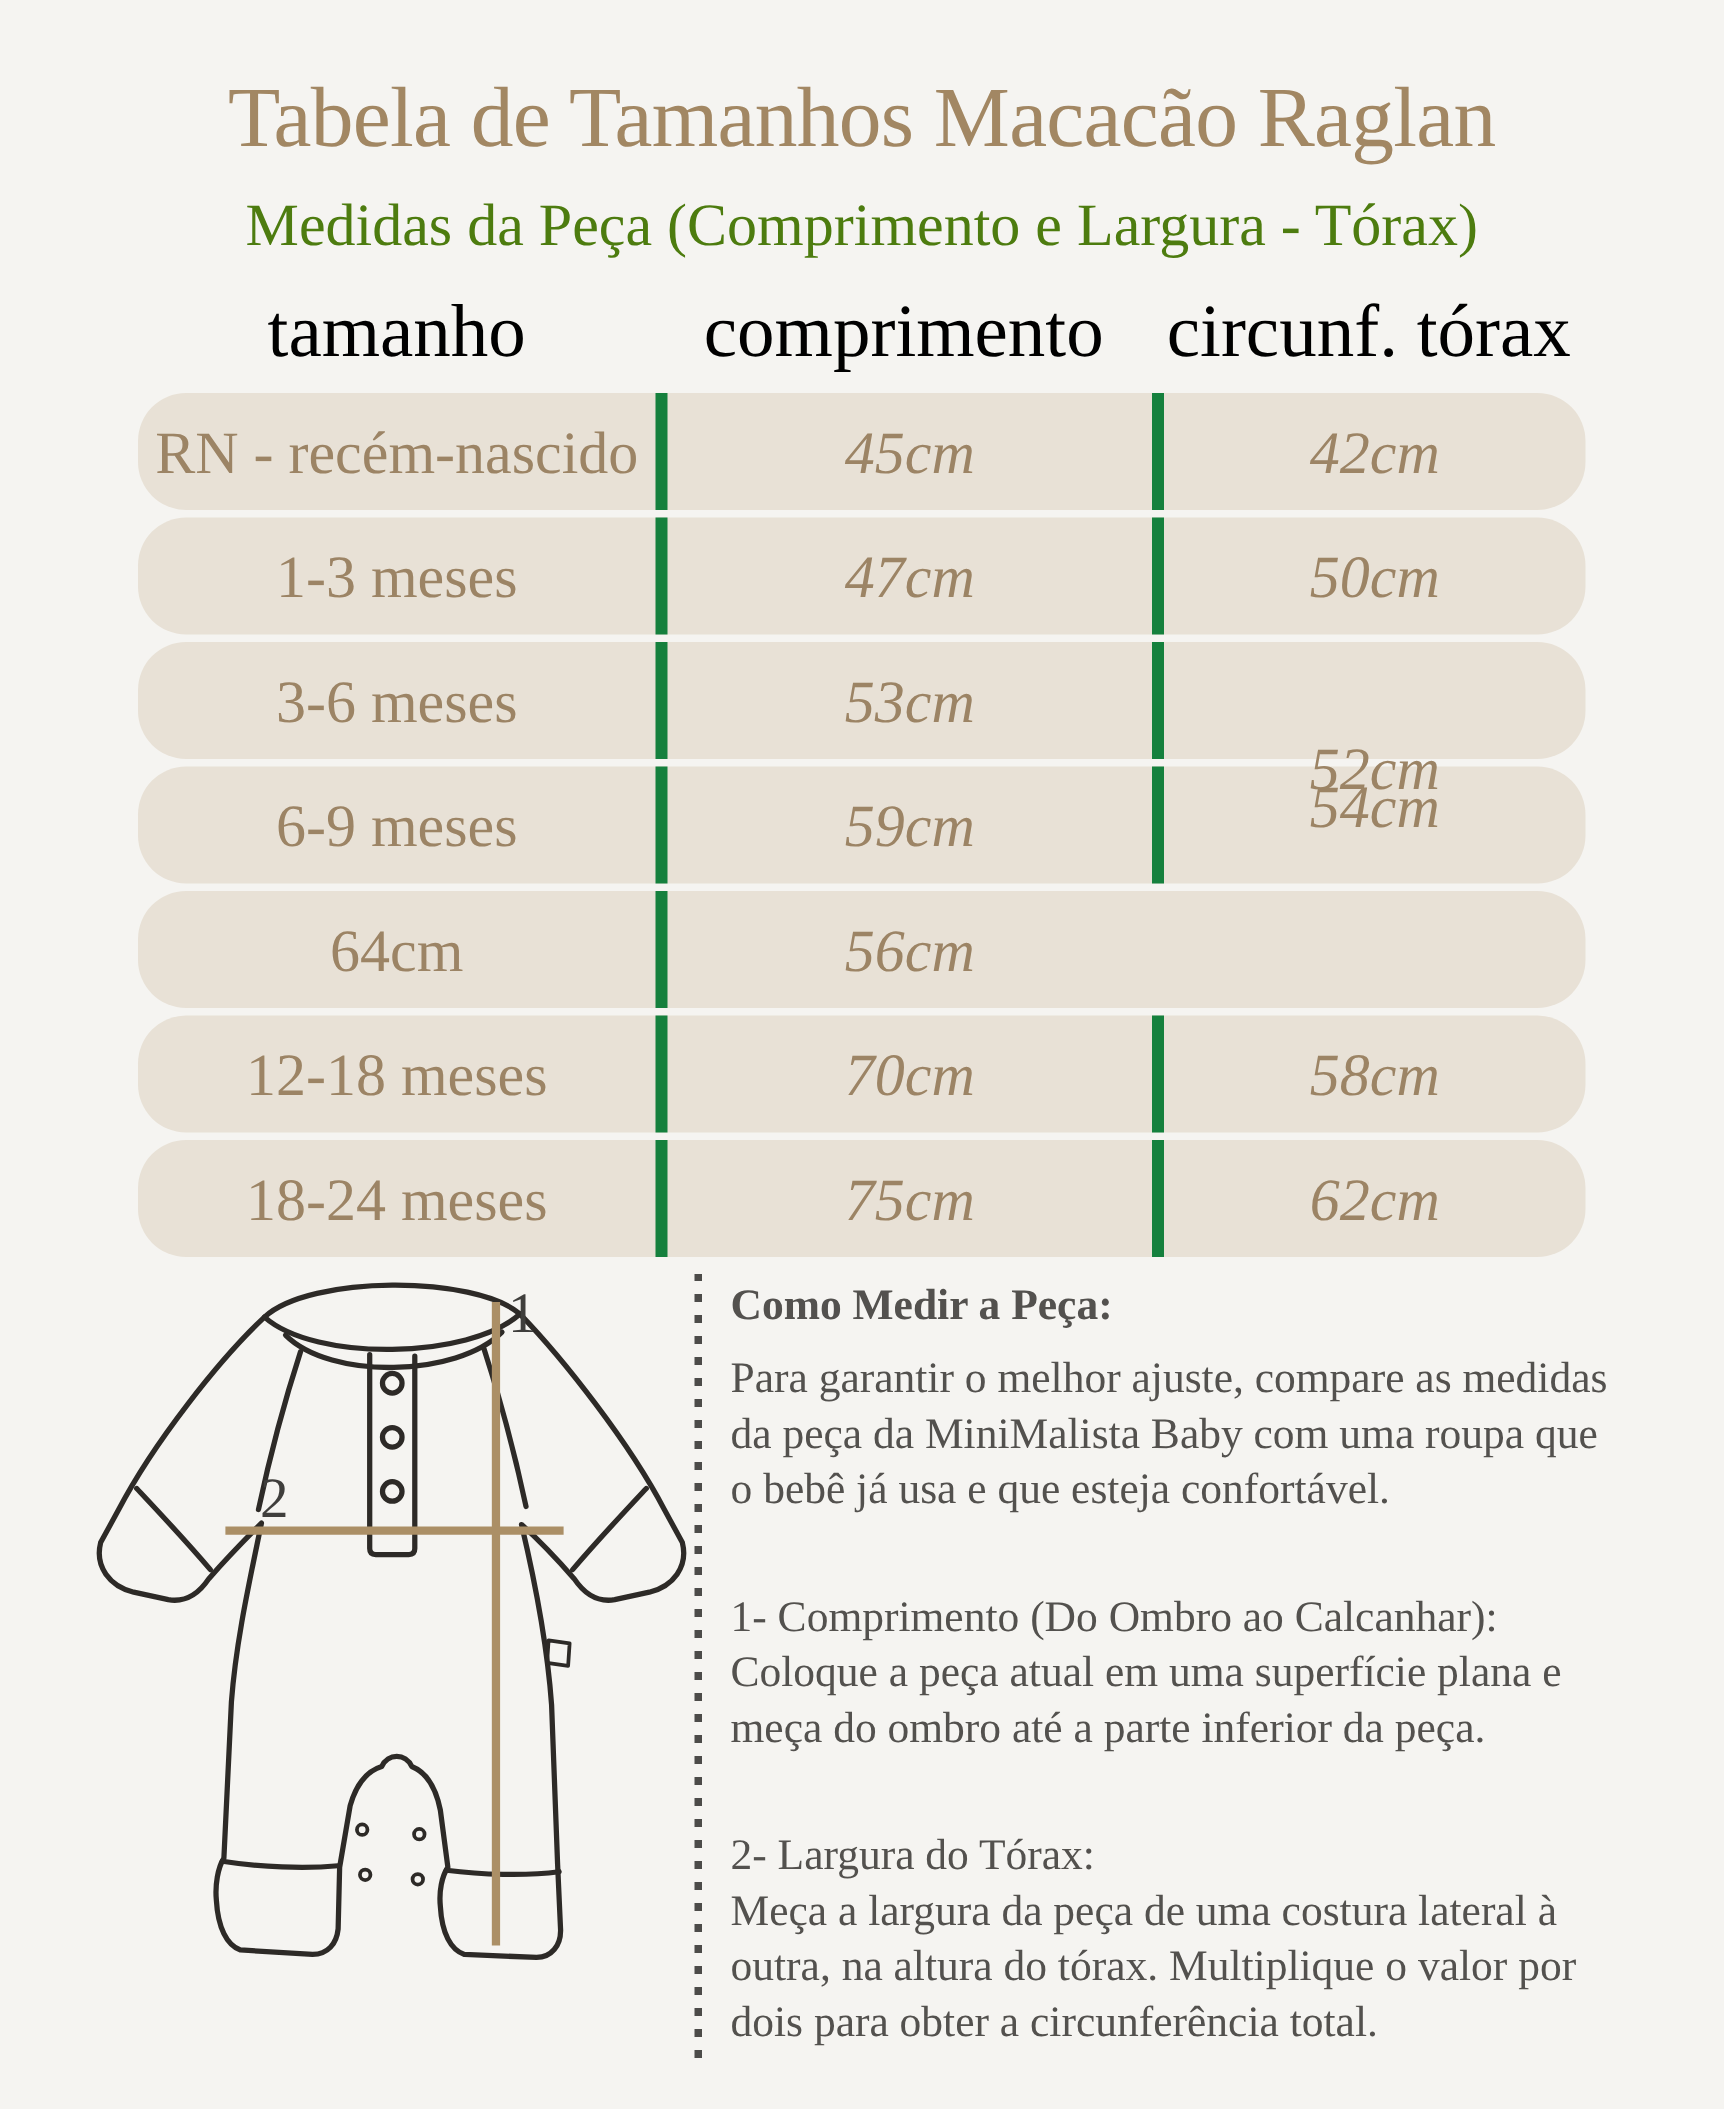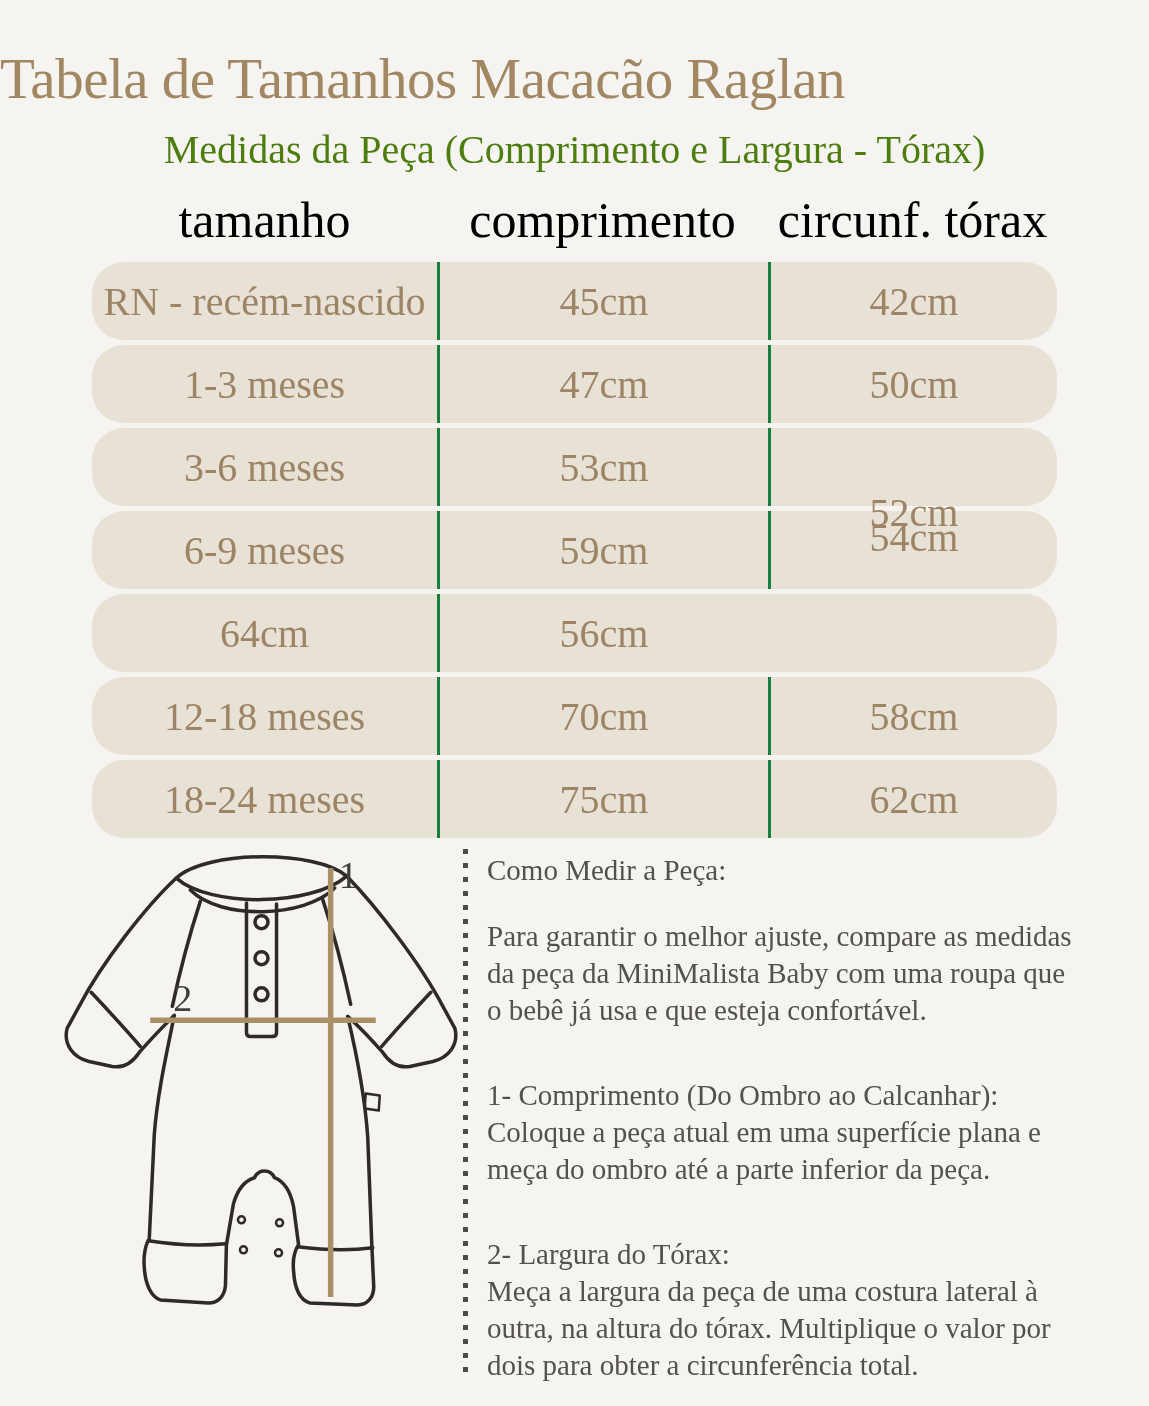--- a/index.html
+++ b/index.html
@@ -4,21 +4,21 @@
 <style>
   * { margin:0; padding:0; box-sizing:border-box; }
   html,body { background:#f5f4f1; }
   .app {
     position:relative; width:1149px; height:1406px;
     background:#f5f4f1; overflow:hidden;
     font-family:"Liberation Serif", serif;
   }
   .page-title {
     position:absolute; top:48px; left:0; width:1149px;
-    text-align:left; font-size:57px; font-weight:400;
+    text-align:center; font-size:57px; font-weight:400;
     color:#a28763; letter-spacing:-0.5px; line-height:1.1;
   }
   .page-subtitle {
     position:absolute; top:128px; left:0; width:1149px;
     text-align:center; font-size:40px; font-weight:400;
     color:#4d7c0f; line-height:1.1;
   }
   .header-row {
     position:absolute; top:192px; left:92px; width:965px;
     display:grid; grid-template-columns:345px 331px 289px;
@@ -31,39 +31,39 @@
     display:grid; grid-template-columns:345px 331px 289px;
     height:78px; margin-bottom:5px;
     background:#e8e1d6; border-radius:32px;
     color:#9c8465; font-size:40px;
   }
   .t-row.raised { z-index:2; }
   .t-cell {
     display:flex; align-items:center; justify-content:center;
     height:100%; overflow:visible;
   }
-  .t-cell + .t-cell { border-left:3px solid #15803d; }
+  .t-cell + .t-cell { border-left:8px solid #15803d;font-style:italic; }
   .shift-down { transform:translateY(33px);margin-top:24px; }
   .shift-up   { transform:translateY(-13px); }
 
   .figure {
     position:absolute; left:58px; top:846px;
     width:406px; height:476px;
   }
   .dotted-divider {
     position:absolute; left:463px; top:849px;
     width:5px; height:530px;
     background-image:repeating-linear-gradient(
       to bottom, #4c4b49 0px, #4c4b49 5px, rgba(0,0,0,0) 5px, rgba(0,0,0,0) 14px);
   }
   .instructions {
     position:absolute; left:487px; top:852px; width:660px;
     color:#53514e; font-size:29px; line-height:37px;
   }
-  .instructions .heading   { margin-bottom:29px; }
+  .instructions .heading   { margin-bottom:12px;font-weight:bold; }
   .instructions .para      { margin-bottom:33px; white-space:pre-line; }
   .instructions .step-title{ margin-bottom:0;margin-top:48px; }
   .instructions .step-body { margin-bottom:33px; white-space:pre-line; }
 </style>
 </head>
 <body>
 
 <div class="app">
 
   <div class="page-title">Tabela de Tamanhos Macacão Raglan</div>

